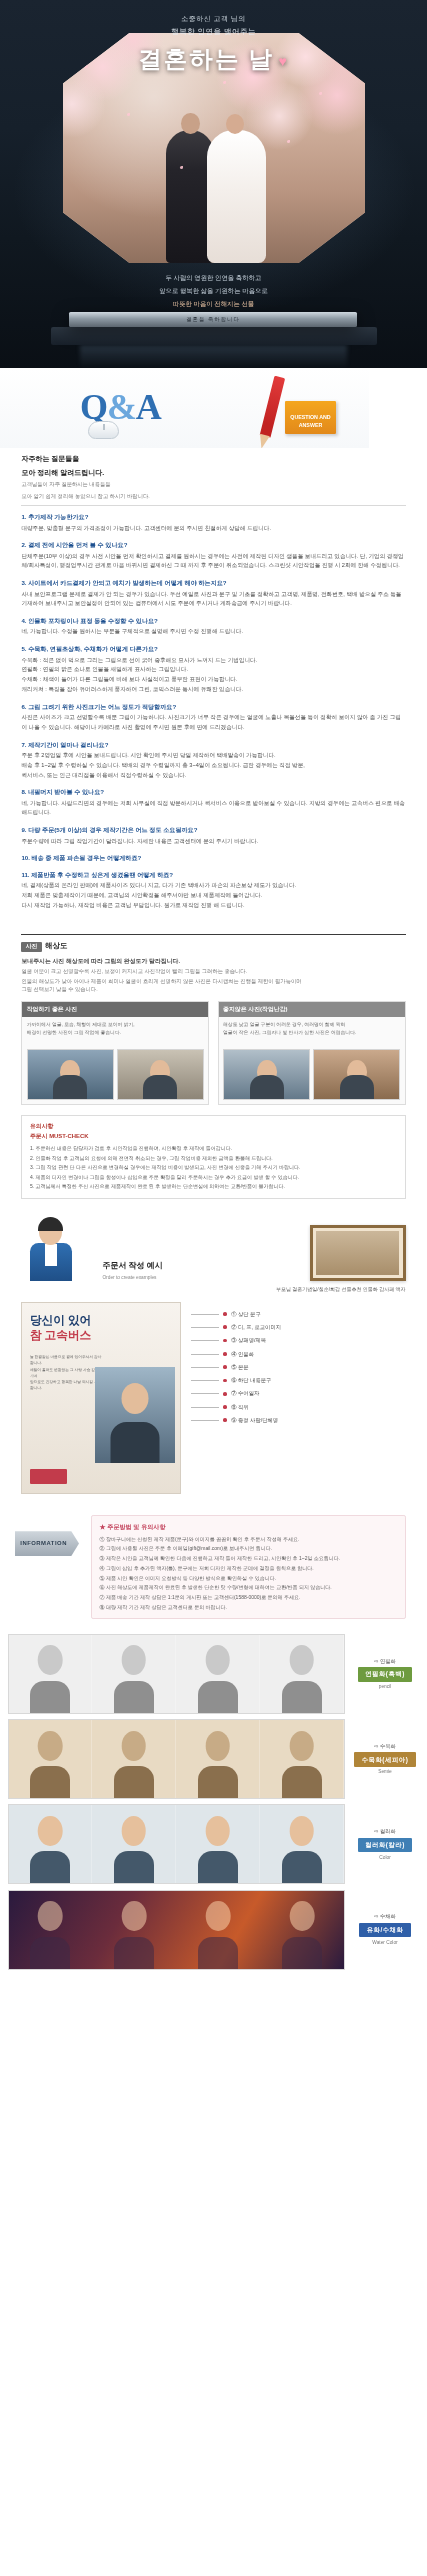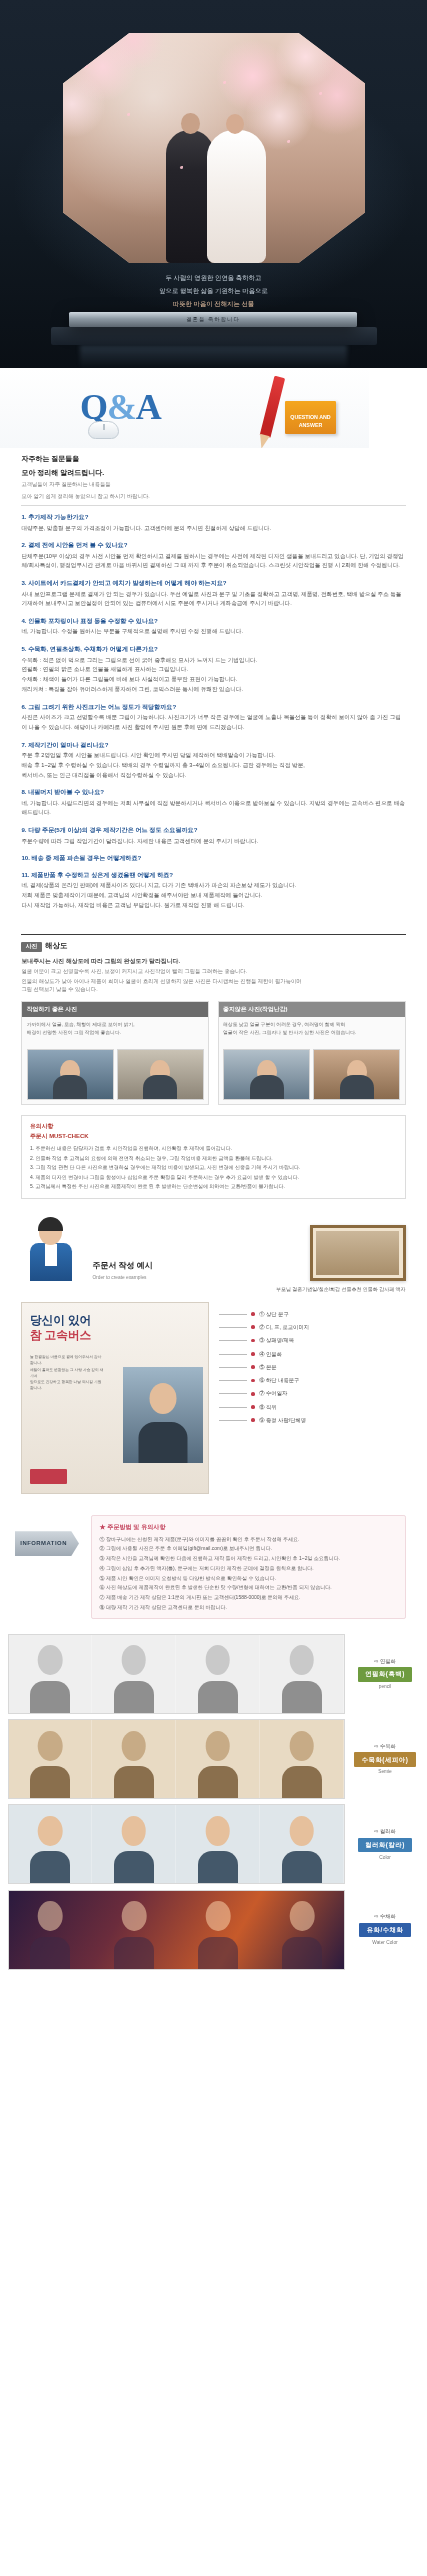--- a/index.html
+++ b/index.html
@@ -221,39 +221,39 @@
 
   
   .caution {
     margin:9.6px 21.4px 0 21.4px; border:0.5px solid #dcdcdc; padding:6.4px 7.5px; background:#fff;
   }
   .caution-title { font-size:5.9px; font-weight:bold; color:#b2372f; margin-bottom:3.2px; }
   .caution-list { font-size:5px; color:#555; line-height:1.9; }
 
   
   .order-wrap { position:relative; margin-top:18px; padding-bottom:5.3px; }
-  .order-head { display:flex; align-items:flex-end; padding:0 21.4px; gap:12px; }
+  .order-head { display:flex; align-items:flex-end; padding:0 21.4px; gap:22px; }
   .order-person { width:59px; height:64px; position:relative; }
   .op-head { position:absolute; left:18px; top:2.1px; width:22.4px; height:26px; background:#e8c3a2; border-radius:50%; }
   .op-hair { position:absolute; left:17px; top:0px; width:24.6px; height:14px; background:#2b2b2b; border-radius:13px 13px 0 0; }
   .op-body { position:absolute; left:8.5px; top:26px; width:42px; height:38px; background:linear-gradient(180deg,#2f6fb2,#1f4f87); border-radius:8.5px 8.5px 0 0; }
   .op-shirt { position:absolute; left:23.5px; top:27px; width:11.7px; height:21.4px; background:#fff; }
   .order-title-box { flex:1; }
   .order-title { font-size:8px; font-weight:bold; color:#222; }
   .order-title-en { font-size:4.8px; color:#888; margin-top:1.1px; }
   .order-frame {
     width:96px; height:56px; border:3.2px solid #8a6a3f; background:#f1e4cf; position:relative;
     box-shadow:0 1.1px 3.2px rgba(0,0,0,.2);
   }
   .order-frame-inner { position:absolute; inset:3.2px; background:linear-gradient(180deg,#cbb79a,#a88e6a); }
   .order-sub-note { text-align:right; padding:4.3px 21.4px 0 21.4px; font-size:5px; color:#555; }
 
   .order-body { display:flex; gap:9.6px; padding:8.5px 21.4px 0 21.4px; }
   .order-sample {
-    width:188px; height:192px; background:linear-gradient(180deg,#f7f3ee,#e8e0d4);
+    width:160px; height:192px; background:linear-gradient(180deg,#f7f3ee,#e8e0d4);
     border:0.5px solid #d6cec2; position:relative; overflow:hidden;
   }
   .os-title { position:absolute; left:7.5px; top:9.6px; font-family:"Liberation Serif",serif; font-size:11.7px; color:#1f3f6e; font-weight:bold; line-height:1.3;}
   .os-title .accent { color:#c23b4b; }
   .os-photo { position:absolute; right:5.3px; top:64px; width:80px; height:96px; background:linear-gradient(180deg,#9fb6c7,#53697c); }
   .os-photo .face2{ position:absolute; left:50%; top:16px; transform:translateX(-50%); width:27px; height:31px; background:#e3bd9b; border-radius:50%;}
   .os-photo .body2{ position:absolute; left:50%; bottom:0; transform:translateX(-50%); width:49px; height:41px; background:#2e3a46; border-radius:16px 16px 0 0;}
   .os-text { position:absolute; left:7.5px; top:51px; width:75px; font-size:3.7px; color:#5a5a5a; line-height:1.7; }
   .os-stamp { position:absolute; left:7.5px; bottom:8.5px; width:37px; height:15px; background:#c23b4b; border-radius:1.1px;}
 
@@ -320,20 +320,27 @@
   .bottom-pad { height:8.5px; }
 </style>
 </head>
 <body>
 
 <div class="page">
 
   <div class="hero">
     <div class="hero-bg-glow"></div>
 
+    <div class="hero-title-wrap">
+      <div class="hero-sub">소중하신 고객 님의</div>
+      <div class="hero-sub2">행복한 인연을 맺어주는</div>
+      <div class="hero-main">
+        <span>결혼하는 날</span><span class="hero-heart">♥</span>
+      </div>
+    </div>
 
     <div class="octa">
       <div class="octa-photo">
         <div class="octa-tree"></div>
         <div class="octa-tree2"></div>
         <div class="couple">
           <div class="groom"></div>
           <div class="bride"></div>
         </div>
         <div class="petals">

